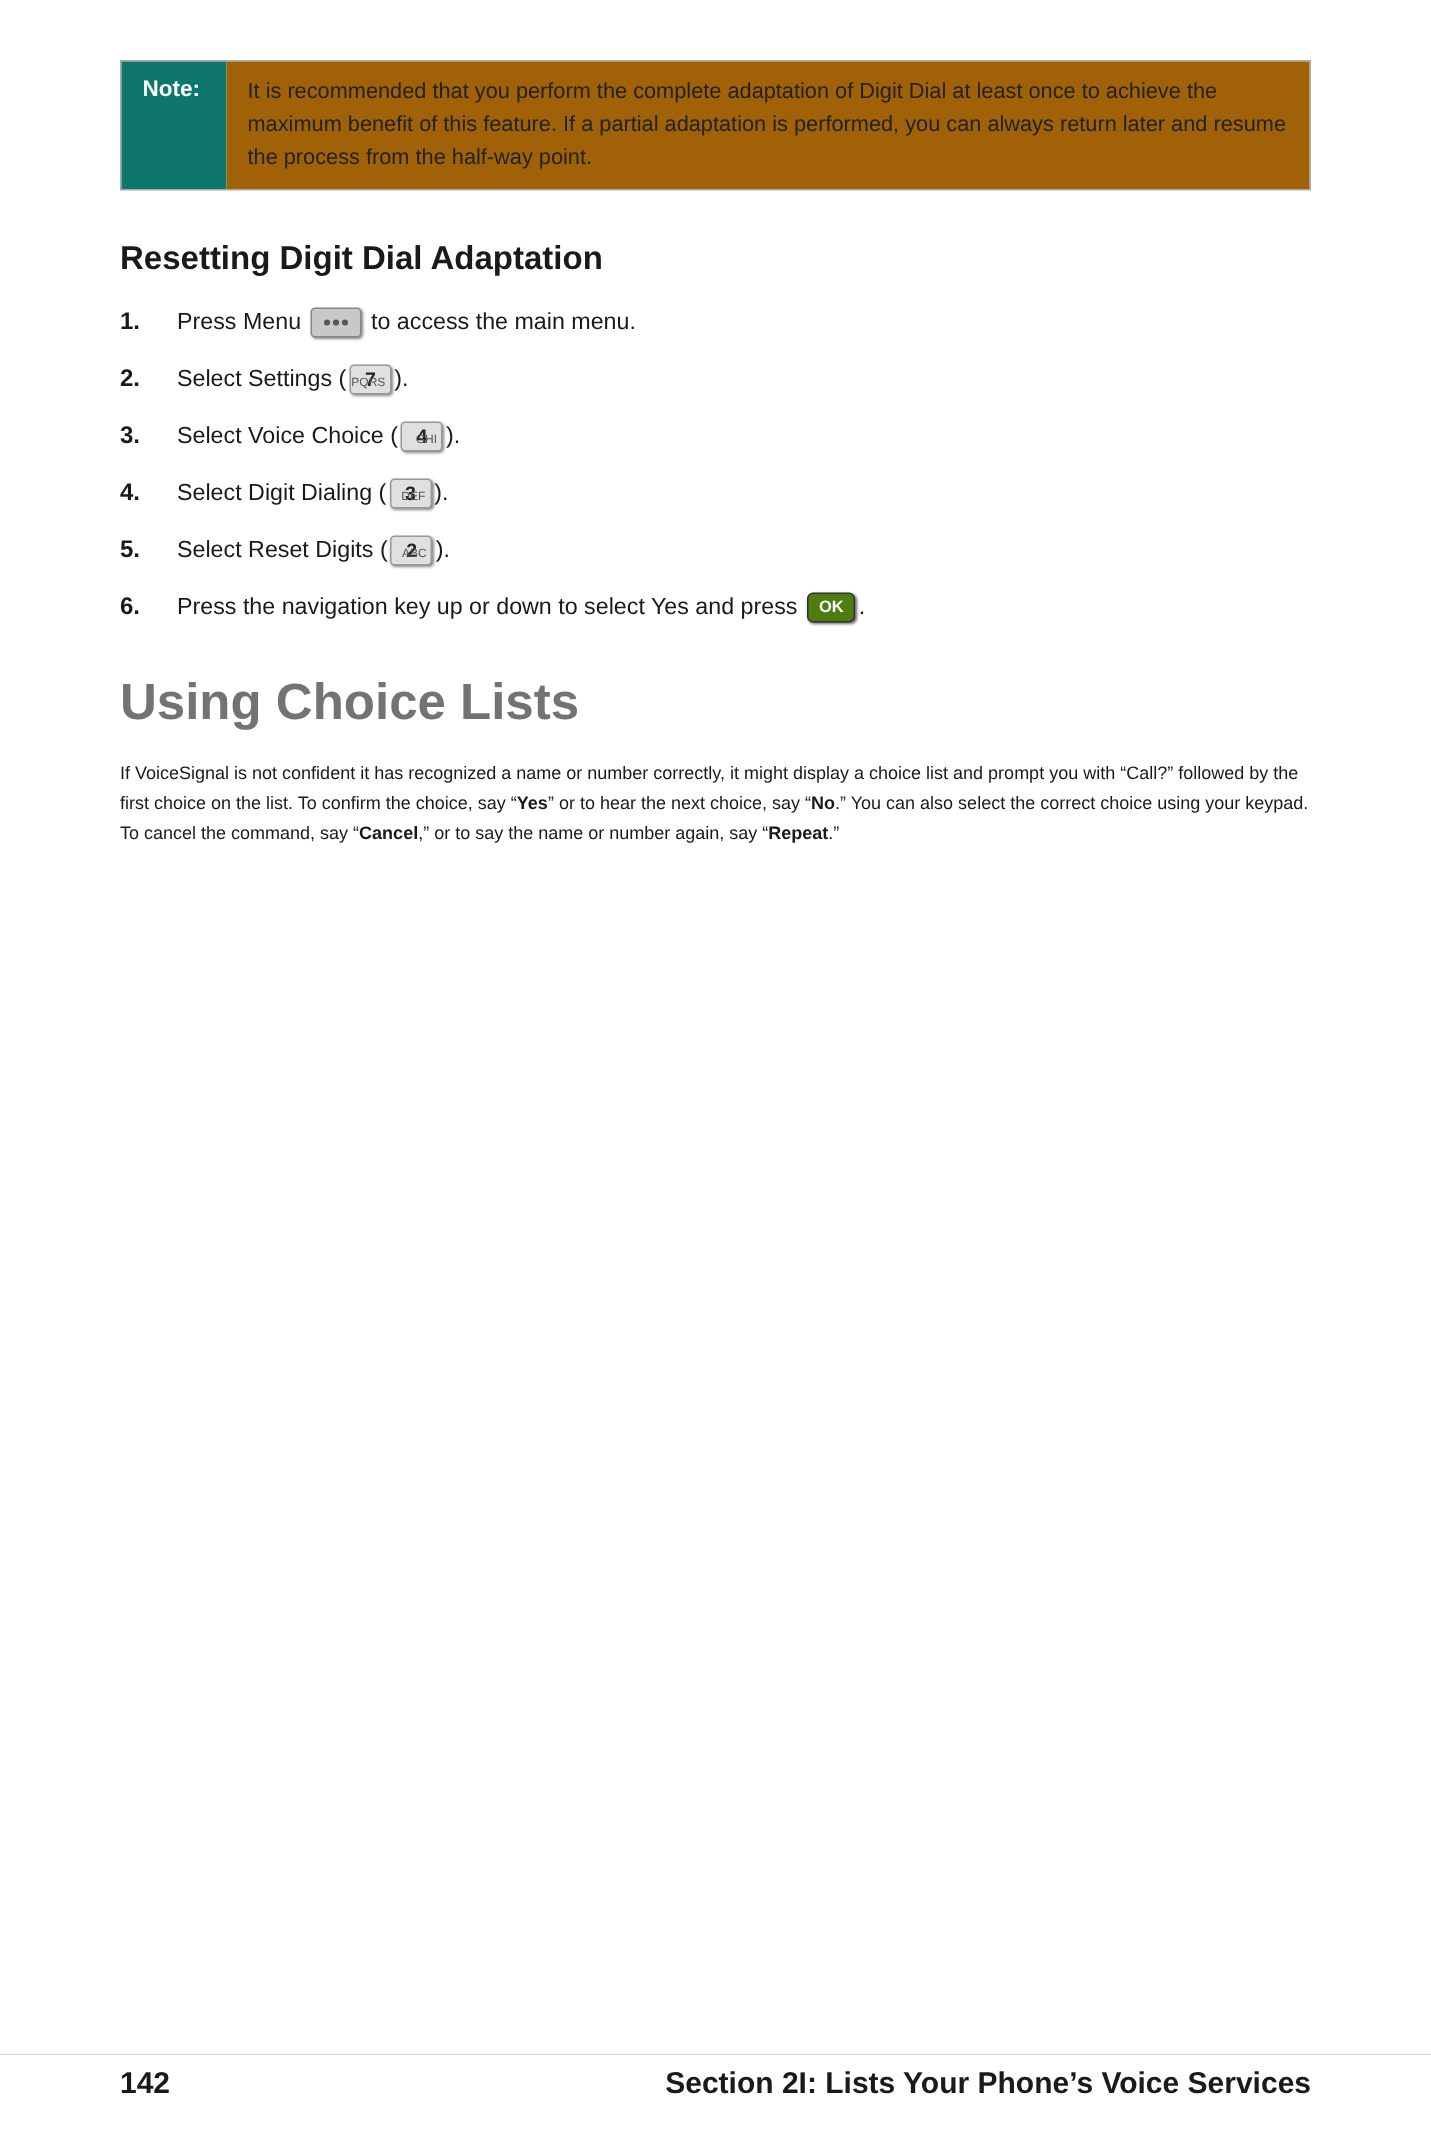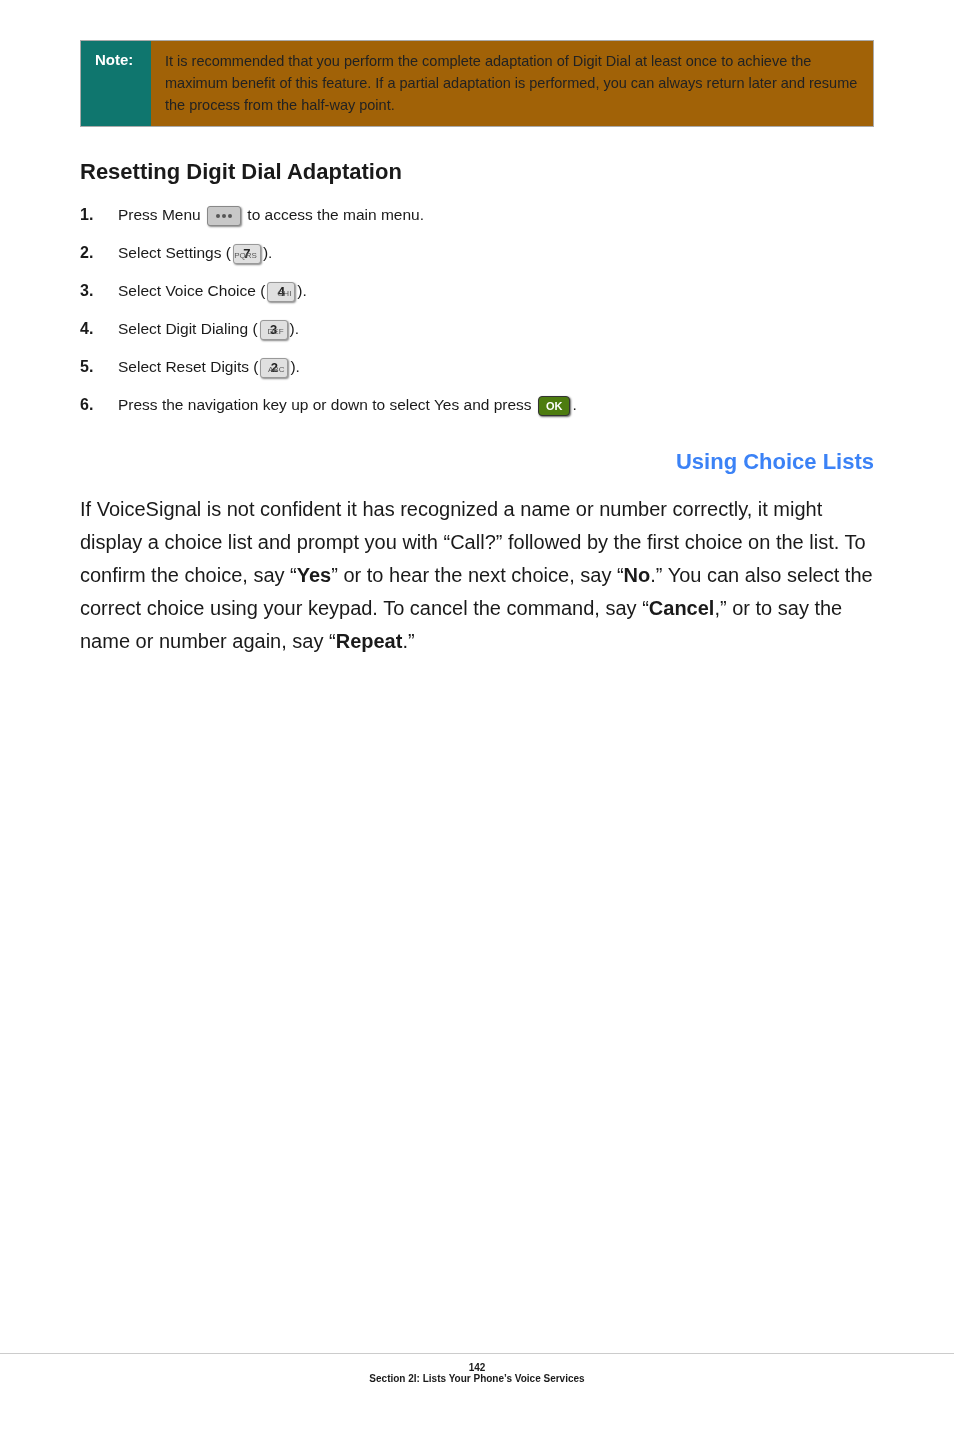--- a/index.html
+++ b/index.html
@@ -137,54 +137,52 @@
       font-weight: bold;
       padding: 1px 7px;
       margin: 0 2px;
       vertical-align: middle;
       color: #fff;
       height: 20px;
       box-shadow: 1px 1px 2px #666;
     }
 
     .using-choice-title {
-      font-size: 22px;
-      font-weight: bold;
-      color: #3b82f6;
+      font-size: 34px;
+      font-weight: bold;
+      color: #737373;
       margin-bottom: 18px;
       margin-top: 8px;
-      text-align: right;
     }
 
     .choice-body {
-      font-size: 20px;
+      font-size: 12px;
       line-height: 1.65;
       color: #1a1a1a;
       margin-bottom: 40px;
     }
 
     .choice-body b {
       font-weight: bold;
     }
 
     .footer {
       position: fixed;
       bottom: 30px;
       left: 0;
       width: 954px;
       display: flex;
       justify-content: space-between;
       align-items: center;
-      padding: 17px 80px;
-      font-size: 10px;
+      padding: 0 80px;
+      font-size: 20px;
       font-weight: bold;
       color: #1a1a1a;
       border-top: 1px solid #ccc;
       padding-top: 8px;
-      flex-direction: column;
     }
 
     .dots-icon {
       display: inline-flex;
       gap: 2px;
       align-items: center;
       vertical-align: middle;
       margin: 0 2px;
     }
     .dots-icon span {

